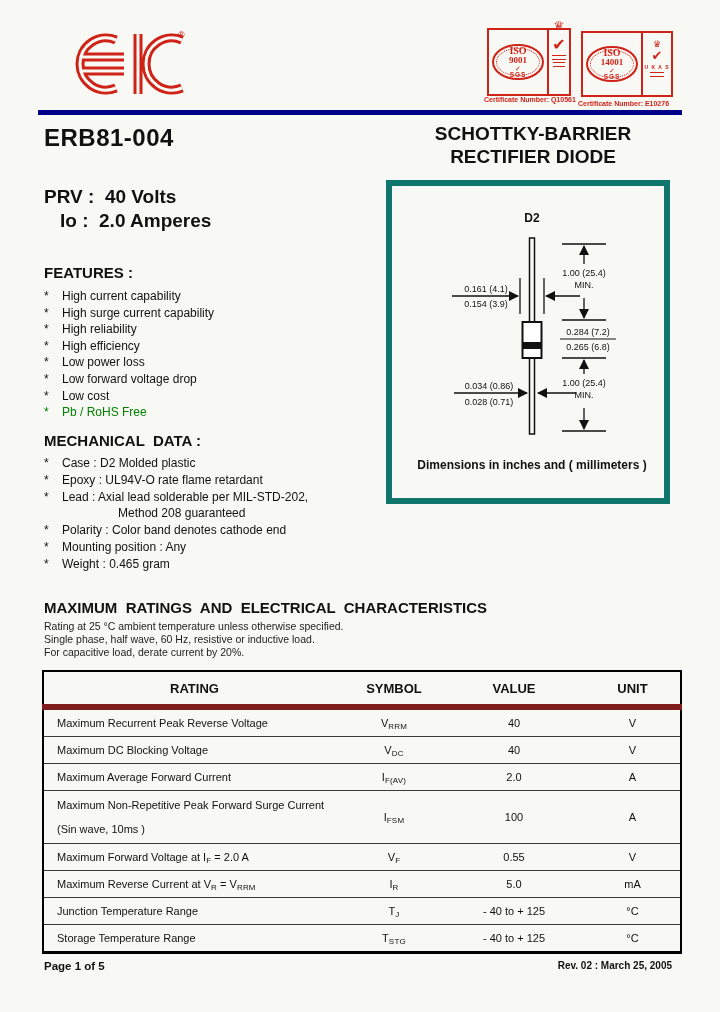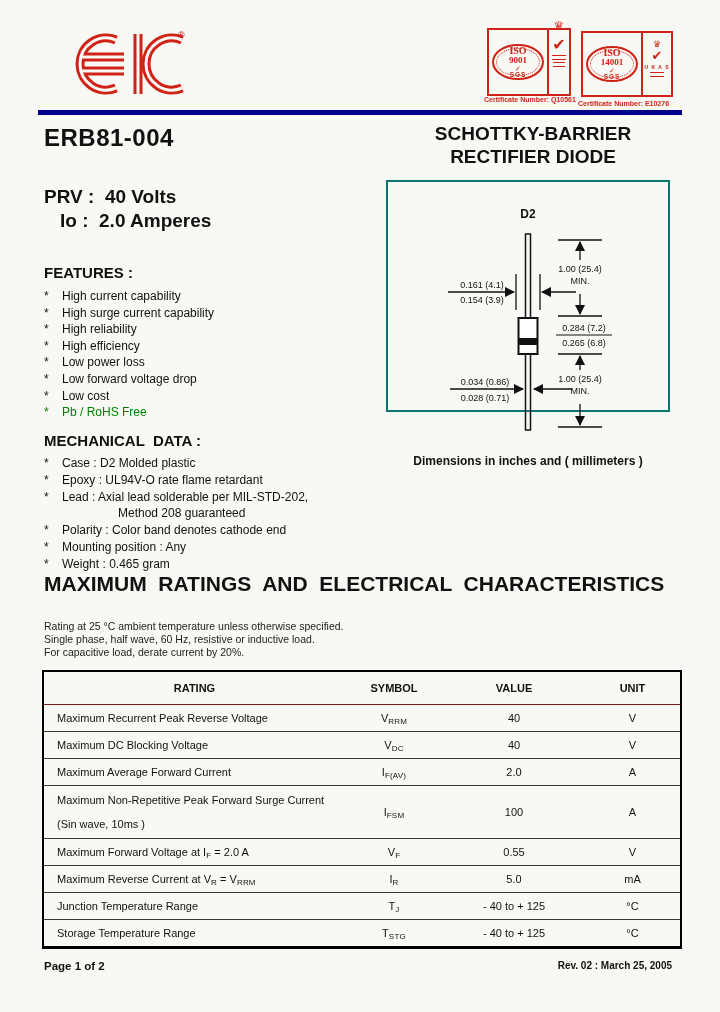--- a/index.html
+++ b/index.html
@@ -45,34 +45,34 @@
   .feat-item{font-size:12px; line-height:16.6px; display:flex;}
   .feat-item .bullet{width:9px; margin-right:9px; font-size:12px;}
   .feat-item.green{color:#008000;}
   .mech{position:absolute; left:44px; top:432px; width:345px;}
   .mech-list{margin-top:6px;}
   .mech-item{font-size:12px; line-height:16.8px; display:flex;}
   .mech-item .bullet{width:9px; margin-right:9px;}
   .mech-cont{font-size:12px; line-height:16.8px; padding-left:74px;}
 
   
-  .pkg-box{position:absolute; left:386px; top:180px; width:284px; height:232px;
-    border:2px solid #0f766e; box-sizing:border-box;}
+  .pkg-box{position:absolute; left:386px; top:180px; width:284px; height:324px;
+    border:6px solid #0f766e; box-sizing:border-box;}
   .pkg-box svg{display:block;}
   .dim{font-size:9px; fill:#111;}
   .dimb{font-size:12px; font-weight:bold; fill:#111;}
 
   
-  .ratings-h{position:absolute; left:44px; top:572px; font-size:21px; font-weight:bold; white-space:pre;}
+  .ratings-h{position:absolute; left:44px; top:599px; font-size:15px; font-weight:bold; white-space:pre;}
   .notes{position:absolute; left:44px; top:620px; font-size:10.5px; line-height:13.2px; color:#222;}
 
   table.ratings{position:absolute; left:42px; top:670px; width:638px;
     border-collapse:collapse; table-layout:fixed;
     border:2px solid #000; border-bottom:3px solid #000;}
-  table.ratings th{font-size:11px; font-weight:bold; height:30px; border-bottom:1px solid #7f1d1d; text-align:center;}
+  table.ratings th{font-size:13px; font-weight:bold; height:30px; border-bottom:6px solid #7f1d1d; text-align:center;}
   table.ratings td{font-size:11px; height:26px; text-align:center; vertical-align:middle; padding:0;}
   table.ratings tbody tr + tr td{border-top:1px solid #3a3a3a;}
   table.ratings td.rating{text-align:left; padding-left:13px;}
   table.ratings tr.tall td{height:52px;}
   table.ratings tr.tall td.rating{line-height:24px;}
   sub.sm{font-size:8px; vertical-align:baseline; position:relative; top:2px; letter-spacing:0.2px;}
 
   .footer-left{position:absolute; left:44px; top:960px; font-size:11.5px; font-weight:bold;}
   .footer-right{position:absolute; right:48px; top:960px; font-size:10px; font-weight:bold;}
 </style>
@@ -345,16 +345,16 @@
       </tr>
       <tr>
         <td class="rating">Storage Temperature Range</td>
         <td><span>T</span><sub class="sm">STG</sub></td>
         <td>- 40 to + 125</td>
         <td>°C</td>
       </tr>
     </tbody>
   </table>
 
-  <div class="footer-left">Page 1 of 2</div>
+  <div class="footer-left">Page 1 of 5</div>
   <div class="footer-right">Rev. 02 : March 25, 2005</div>
 
 </div>
 
 </body></html>

